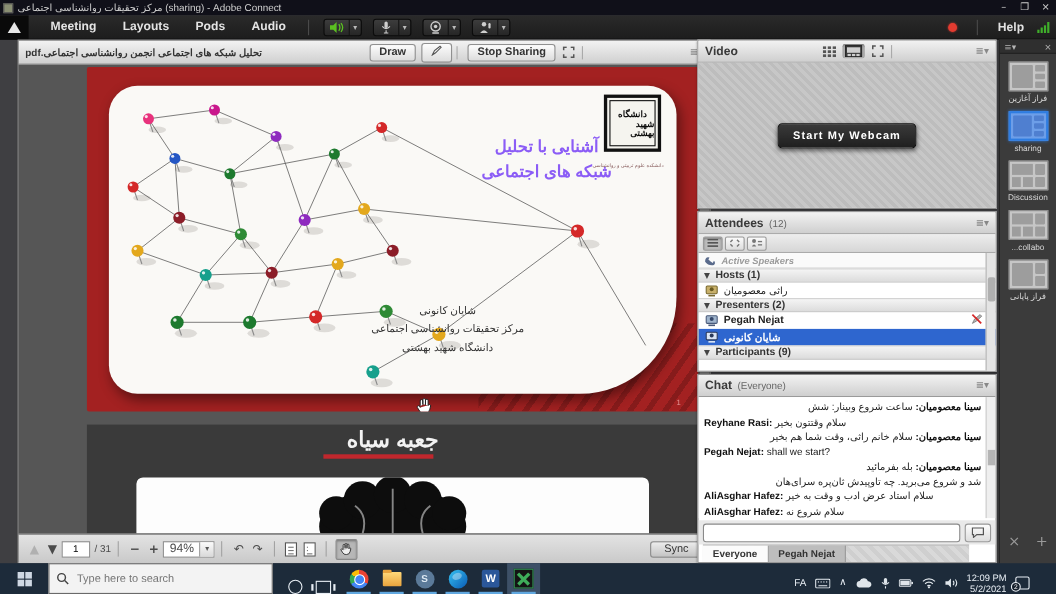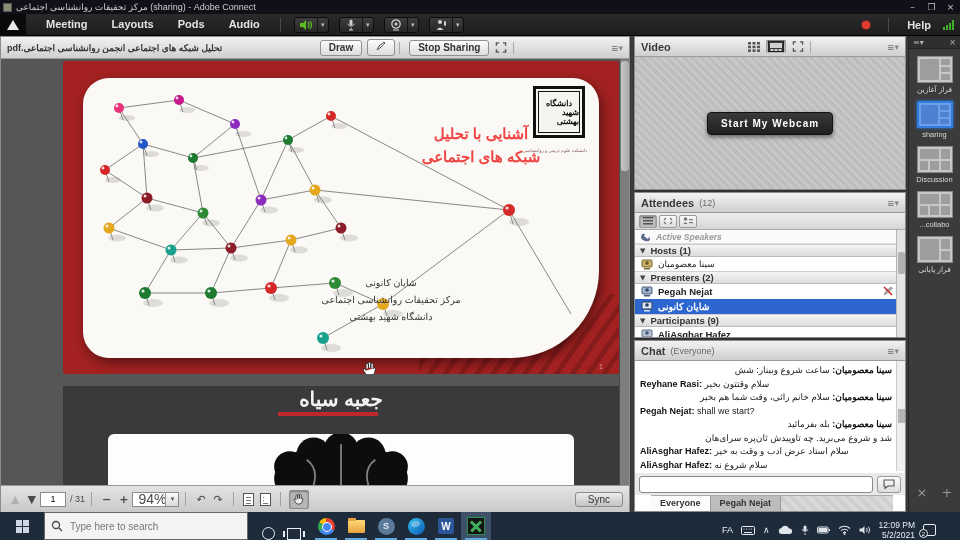--- a/index.html
+++ b/index.html
@@ -31,32 +31,32 @@
   
   .pod { position:absolute; background:#fff; border:1px solid #8c8c8c; box-shadow:0 1px 2px rgba(0,0,0,.4); }
   .phead { height:20px; background:linear-gradient(#f2f2f2,#cfcfcf); border-bottom:1px solid #9a9a9a; display:flex; align-items:center; padding:0 6px; font-size:11px; font-weight:bold; color:#3a3a3a; }
   .phead .dim { font-weight:normal; color:#666; font-size:9px; margin-left:5px; }
   .pmenu { margin-left:auto; color:#888; font-size:9px; }
   .hico { height:13px; display:flex; align-items:center; justify-content:center; margin-left:4px; border-radius:2px; padding:0 2px; }
   .hico.pressed { background:#b5b5b5; box-shadow:inset 0 1px 2px rgba(0,0,0,.4); }
   .hsep { width:1px; height:12px; background:#aaa; margin:0 4px; }
 
   
-  #sharepod { left:0; top:36px; width:630px; height:476px; background:#565656; }
+  #sharepod { left:16px; top:36px; width:630px; height:476px; background:#565656; }
   #sharepod .phead { height:22px; }
   #shtitle { font-size:9px; color:#333; direction:rtl; max-width:280px; overflow:hidden; white-space:nowrap; }
   .gbtn { background:linear-gradient(#fdfdfd,#dcdcdc); border:1px solid #909090; border-radius:3px; font-size:10px; color:#333; padding:1px 8px; margin-left:5px; line-height:12px; }
   #shcontent { position:absolute; left:0; top:22px; width:628px; height:426px; overflow:hidden; background:#565656; }
 
   
   #slide1 { position:absolute; left:62px; top:2px; width:556px; height:313px; background:#a32121; border-radius:2px; overflow:hidden; }
   #slide1::after { content:""; position:absolute; right:0; bottom:0; width:200px; height:80px; background:repeating-linear-gradient(125deg, rgba(0,0,0,.18) 0 5px, transparent 5px 13px); }
   #card { position:absolute; left:20px; top:17px; width:516px; height:280px; background:#faf9f6; border-radius:26px 26px 88px 26px; box-shadow:3px 5px 12px rgba(0,0,0,.45); z-index:2; }
   #card svg.net { position:absolute; left:0; top:0; }
-  #slidetitle { position:absolute; right:28px; top:44px; width:180px; text-align:center; direction:rtl; font-weight:bold; color:#ef4444; font-size:15px; line-height:23px; z-index:3; }
+  #slidetitle { position:absolute; right:28px; top:44px; width:180px; text-align:center; direction:rtl; font-weight:bold; color:#8b5cf6; font-size:15px; line-height:23px; z-index:3; }
   #unilogo { position:absolute; right:14px; top:8px; width:52px; height:52px; border:3px solid #111; background:#f5f4ef; z-index:3; padding:2px; }
   #unilogo .inner { width:100%; height:100%; border:1px solid #111; display:flex; flex-direction:column; align-items:center; justify-content:center; font-family:"Liberation Serif",serif; font-weight:bold; font-size:8px; line-height:9px; color:#0c0c0c; direction:rtl; }
   #logocap { position:absolute; right:4px; top:70px; width:80px; text-align:center; font-size:4.5px; color:#8a6060; direction:rtl; z-index:3; }
   #authors { position:absolute; left:228px; top:196px; width:160px; text-align:center; direction:rtl; font-size:9.5px; color:#333; line-height:17px; z-index:3; }
   #handcur { position:absolute; left:279px; top:283px; z-index:5; }
   #pagenum1 { position:absolute; right:16px; bottom:4px; color:#e59a9a; font-size:7px; z-index:3; }
 
   
   #slide2 { position:absolute; left:62px; top:327px; width:556px; height:99px; background:#3a3a3a; overflow:hidden; }
   #s2title { margin-top:1px; text-align:center; color:#f2f2f2; font-weight:bold; font-size:20px; direction:rtl; }
@@ -66,21 +66,21 @@
   
   #shscroll { position:absolute; right:0; top:0; width:10px; height:426px; background:#7d7d7d; border-left:1px solid #4a4a4a; }
   #shscroll .thumb { position:absolute; left:1px; top:2px; width:8px; height:110px; background:linear-gradient(90deg,#c9c9c9,#a8a8a8); border-radius:3px; }
 
   
   #shbottom { position:absolute; left:0; top:448px; width:628px; height:27px; background:linear-gradient(#e3e3e3,#c9c9c9); border-top:1px solid #979797; display:flex; align-items:center; padding:0 6px; color:#4a4a4a; }
   #shbottom .tool { font-size:11px; margin:0 4px; }
   .tsep { width:1px; height:14px; background:#a2a2a2; margin:0 6px; }
   #pageinput { width:26px; height:15px; border:1px solid #8b8b8b; font-size:9px; text-align:center; background:#fff; }
   #zoombox { display:flex; height:15px; border:1px solid #8b8b8b; background:#fff; align-items:center; }
-  #zoombox .zv { font-size:14px; padding:0 5px; width:32px; }
+  #zoombox .zv { font-size:11px; padding:0 5px; width:32px; }
   #zoombox .zc { width:13px; height:100%; background:linear-gradient(#fbfbfb,#d9d9d9); border-left:1px solid #999; font-size:7px; display:flex; align-items:center; justify-content:center; color:#555; }
   .pgico { width:11px; height:13px; border:1px solid #555; background:#fff; margin:0 3px; position:relative; }
   .pgico i { position:absolute; left:2px; right:2px; height:1px; background:#777; }
   #handtool { width:20px; height:19px; background:#b7b7b7; border:1px solid #8a8a8a; border-radius:2px; box-shadow:inset 0 1px 2px rgba(0,0,0,.35); display:flex; align-items:center; justify-content:center; margin-left:2px; }
   #syncbtn { margin-left:auto; background:linear-gradient(#ececec,#c3c3c3); border:1px solid #8a8a8a; border-radius:3px; font-size:10px; color:#333; padding:1px 12px; }
 
   
   #videopod { left:634px; top:36px; width:272px; height:154px; }
   #vbody { position:absolute; left:0; top:20px; width:270px; height:132px; background:repeating-linear-gradient(45deg,#bdbdbd 0 3px,#c7c7c7 3px 6px); display:flex; align-items:center; justify-content:center; }
   #webcambtn { background:linear-gradient(#3a3a3a,#1f1f1f); color:#fff; font-size:10px; font-weight:bold; letter-spacing:1px; padding:5px 13px; border-radius:4px; border:1px solid #111; box-shadow:0 2px 4px rgba(0,0,0,.5); }
@@ -104,21 +104,21 @@
   
   #chatpod { left:634px; top:340px; width:272px; height:172px; overflow:hidden; }
   #chmsgs { position:absolute; left:0; top:20px; width:262px; height:110px; background:#fff; overflow:hidden; padding:3px 5px 0 5px; }
   .msg { font-size:9px; line-height:13.5px; color:#222; white-space:nowrap; overflow:hidden; }
   .msg b { color:#111; }
   #chscroll { position:absolute; right:0; top:20px; width:9px; height:110px; background:#efefef; border-left:1px solid #ccc; }
   #chscroll .thumb { position:absolute; left:1px; top:48px; width:7px; height:14px; background:#b5b5b5; }
   #chinput { position:absolute; left:0; top:132px; width:270px; height:22px; background:#e9e9e9; display:flex; align-items:center; padding:0 4px; }
   #chinput input { flex:1; height:17px; border:1px solid #8a8a8a; border-radius:3px; font-size:9px; padding:0 4px; background:#fff; }
   #sendbtn { width:24px; height:17px; margin-left:4px; background:linear-gradient(#fdfdfd,#ddd); border:1px solid #999; border-radius:3px; display:flex; align-items:center; justify-content:center; }
-  #chtabs { position:absolute; left:16px; top:154px; width:242px; height:17px; background:repeating-linear-gradient(45deg,#d9d9d9 0 4px,#cfcfcf 4px 8px); border-top:1px solid #aaa; display:flex; }
+  #chtabs { position:absolute; left:4px; top:154px; width:242px; height:17px; background:repeating-linear-gradient(45deg,#d9d9d9 0 4px,#cfcfcf 4px 8px); border-top:1px solid #aaa; display:flex; }
   .chtab { font-size:9px; font-weight:bold; color:#333; padding:2px 9px 0 9px; border-right:1px solid #999; }
   .chtab.active { background:#fbfbfb; }
   .chtab.idle { background:#bdbdbd; }
 
   
   #laybar { position:absolute; left:908px; top:36px; width:52px; height:476px; background:#3b3b3b; border-left:1px solid #242424; }
   #layhead { height:13px; display:flex; align-items:center; padding:0 4px; color:#b5b5b5; font-size:8px; background:#2f2f2f; border-bottom:1px solid #222; }
   .layitem { margin-top:7px; text-align:center; }
   .laythumb { width:36px; height:27px; margin:0 auto; background:#c6c6c6; border:1px solid #8a8a8a; position:relative; padding:2px; display:flex; gap:2px; }
   .laythumb.sel { background:#6d9ee8; border:2px solid #2f7de1; box-shadow:0 0 3px #2f7de1; }
@@ -577,21 +577,21 @@
   <div class="grouphdr">
     <span class="tri dj">▼</span>
     <span>Hosts (1)</span>
   </div>
   <div class="arow">
     <svg width="12" height="11" viewBox="0 0 12 11">
         <rect x="1" y="1" width="10" height="7" rx="1" fill="#c8b06a" stroke="#7a6a30"></rect>
         <circle cx="6" cy="4" r="1.8" fill="#6a5a20"></circle>
         <rect x="3" y="9" width="6" height="1.5" fill="#7a6a30"></rect>
       </svg>
-    <span class="nm" dir="rtl">سینا معصومیان</span>
+    <span class="nm" dir="rtl">راثی معصومیان</span>
   </div>
   <div class="grouphdr">
     <span class="tri dj">▼</span>
     <span>Presenters (2)</span>
   </div>
   <div class="arow bld">
     <svg width="12" height="11" viewBox="0 0 12 11">
         <rect x="1" y="1" width="10" height="7" rx="1" fill="#9fb4cc" stroke="#4a5a7a"></rect>
         <circle cx="6" cy="4" r="1.8" fill="#35476a"></circle>
         <rect x="3" y="9" width="6" height="1.5" fill="#4a5a7a"></rect>
@@ -608,28 +608,20 @@
     <svg width="12" height="11" viewBox="0 0 12 11">
         <rect x="1" y="1" width="10" height="7" rx="1" fill="#d8e4f4" stroke="#2a3a5a"></rect>
         <circle cx="6" cy="4" r="1.8" fill="#2a3a5a"></circle>
         <rect x="3" y="9" width="6" height="1.5" fill="#d8e4f4"></rect>
       </svg>
     <span class="nm" dir="rtl">شایان کانونی</span>
   </div>
   <div class="grouphdr">
     <span class="tri dj">▼</span>
     <span>Participants (9)</span>
-  </div>
-  <div class="arow bld">
-    <svg width="12" height="11" viewBox="0 0 12 11">
-        <rect x="1" y="1" width="10" height="7" rx="1" fill="#b8c4d4" stroke="#5a6a8a"></rect>
-        <circle cx="6" cy="4" r="1.8" fill="#45577a"></circle>
-        <rect x="3" y="9" width="6" height="1.5" fill="#5a6a8a"></rect>
-      </svg>
-    <span class="nm">AliAsghar Hafez</span>
   </div>
   <div id="ascroll">
       <div class="thumb"></div>
     </div>
 </div>
 
 <div id="chatpod" class="pod">
   <div class="phead">
     <span>Chat</span>
     <span class="dim">(Everyone)</span>

